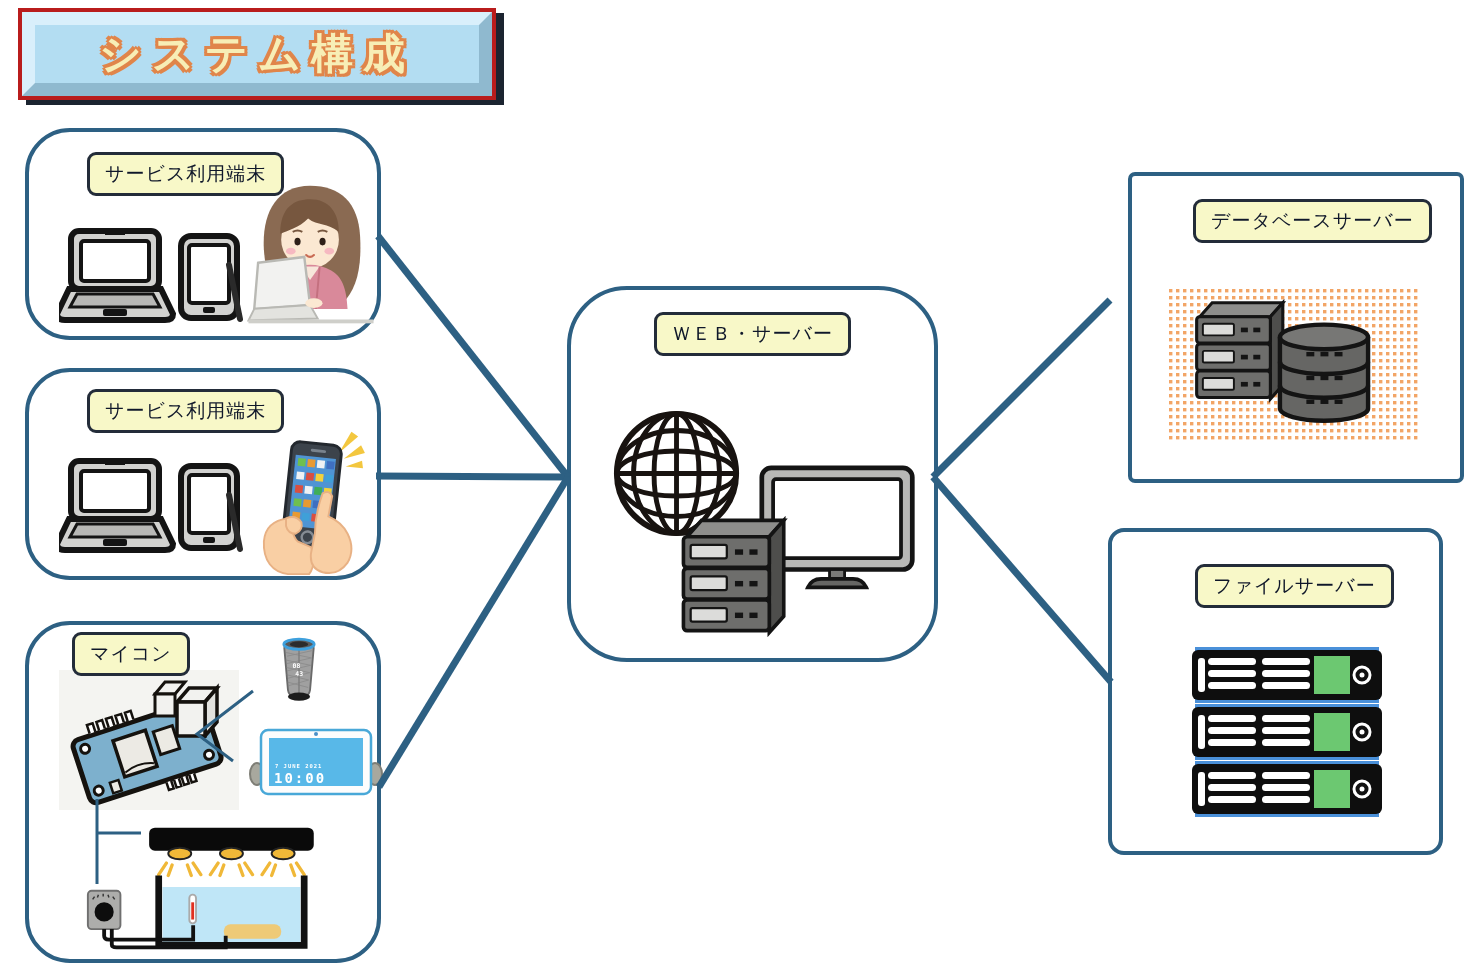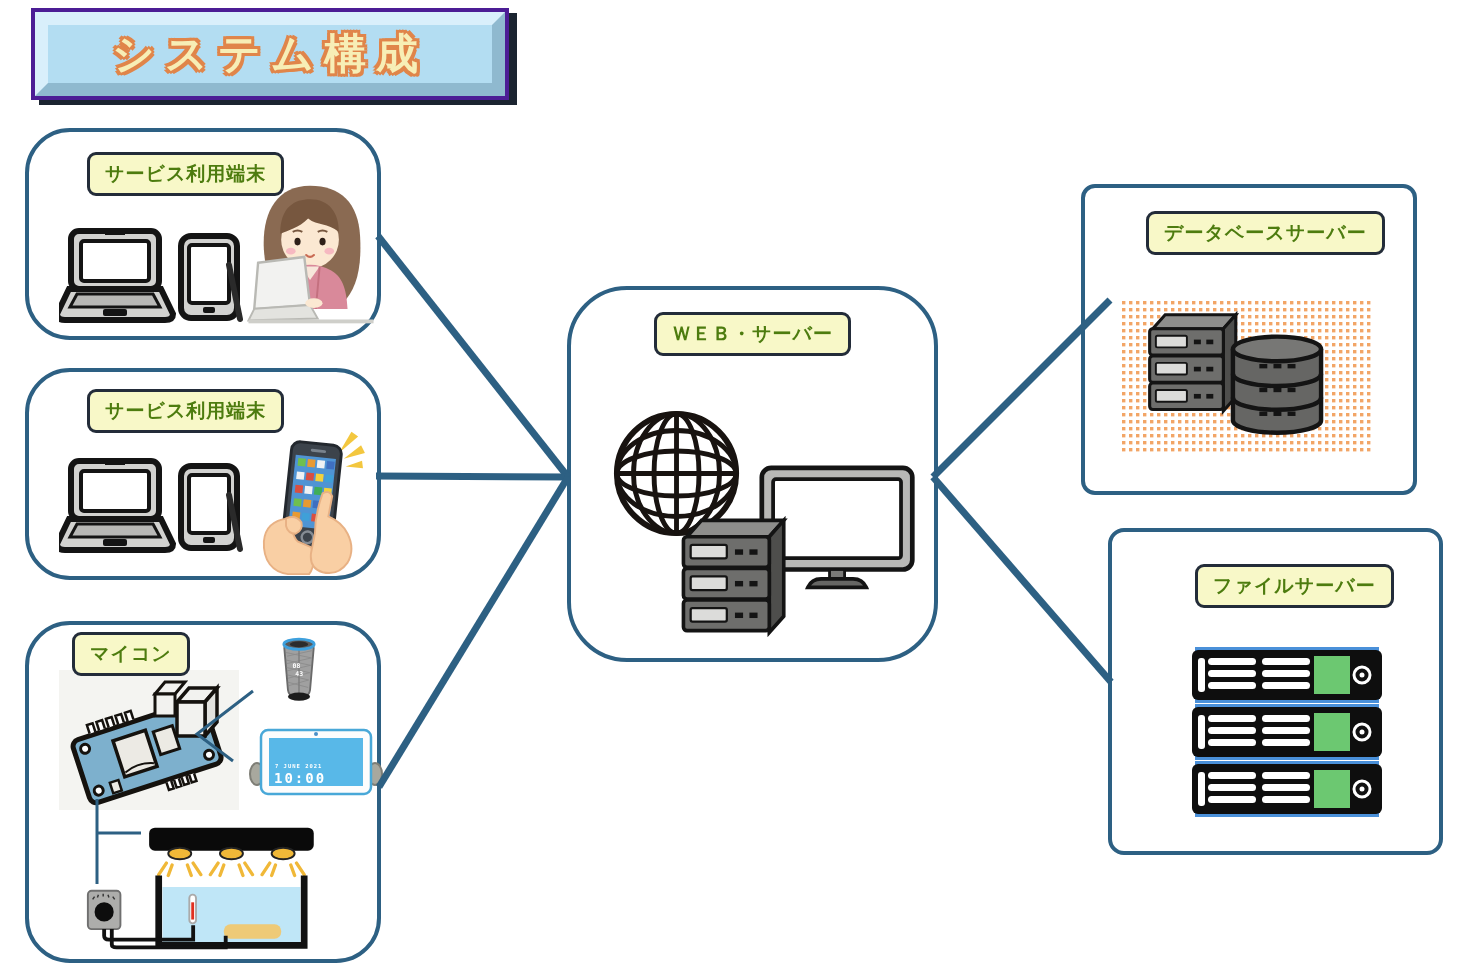--- a/index.html
+++ b/index.html
@@ -2,26 +2,26 @@
 <html><head>
 <meta charset="utf-8">
 <style>
   html,body{margin:0;padding:0;background:#fff;}
   body{font-family:"DejaVu Sans","Liberation Sans",sans-serif;}
   #stage{position:relative;width:1470px;height:978px;background:#fff;overflow:hidden;}
   svg{display:block;}
   .overlay{position:absolute;left:0;top:0;pointer-events:none;z-index:30;}
   .node{position:absolute;background:#fff;border:4px solid #2d6083;z-index:10;}
   .tag{position:absolute;background:#f8f8c8;border:3px solid #232c39;border-radius:9px;
-       font-weight:bold;font-size:19px;color:#4d7c0f;padding:6px 15px;letter-spacing:1px;
+       font-weight:normal;font-size:19px;color:#0f172a;padding:6px 15px;letter-spacing:1px;
        white-space:nowrap;z-index:12;}
   .art{position:absolute;}
   
-  .banner{position:absolute;left:31px;top:8px;width:470px;height:84px;background:#e5e5e5;
-          border:4px solid #4c1d95;box-shadow:8px 5px 0 #1b2430;z-index:10;}
+  .banner{position:absolute;left:18px;top:8px;width:470px;height:84px;background:#e5e5e5;
+          border:4px solid #b91c1c;box-shadow:8px 5px 0 #1b2430;z-index:10;}
   .banner-face{box-sizing:border-box;width:100%;height:100%;
           border:13px solid;border-color:#d9effb #8fb9cf #8fb9cf #d9effb;background:#b3ddf2;
           display:flex;align-items:center;justify-content:center;}
   .banner-text{font-size:42px;font-weight:bold;color:#f7eeb6;letter-spacing:10px;line-height:1;
       text-shadow:-3px -3px 0 #e0854a,3px -3px 0 #e0854a,-3px 3px 0 #e0854a,3px 3px 0 #e0854a,
                   -3px 0 0 #e0854a,3px 0 0 #e0854a,0 -3px 0 #e0854a,0 3px 0 #e0854a;}
   .led{font-family:"DejaVu Sans Mono","Liberation Mono",monospace;font-weight:bold;}
 </style>
 </head>
 <body>
@@ -229,21 +229,21 @@
       <rect x="3" y="3" width="160" height="108" rx="10" fill="#b8b8b6" stroke="#141414" stroke-width="5"></rect>
       <rect x="15" y="15" width="136" height="84" rx="3" fill="#ffffff" stroke="#141414" stroke-width="4"></rect>
       <rect x="75" y="111" width="16" height="10" fill="#7a7a78" stroke="#141414" stroke-width="3"></rect>
       <path d="M52 130 Q56 121 66 121 L100 121 Q110 121 114 130 Z" fill="#666664" stroke="#141414" stroke-width="4"></path>
     </svg>
     <svg class="art" style="left:107px;top:225px;" width="113" height="122">
         <use href="#sym-stack"></use>
       </svg>
   </div>
 
-  <div class="node" style="left:1081px;top:172px;width:328px;height:303px;border-radius:14px;margin-top:12px;">
+  <div class="node" style="left:1128px;top:172px;width:328px;height:303px;border-radius:7px;">
     <div class="tag" style="left:61px;top:23px;">データベースサーバー</div>
     <svg class="art" style="left:36px;top:112px;" width="252" height="152" viewBox="0 0 252 152">
       <defs>
           <pattern id="odots" width="7" height="7" patternUnits="userSpaceOnUse">
             <rect x="1" y="1" width="3.4" height="3.4" fill="#f2a566"></rect>
           </pattern>
         </defs>
       <rect x="0" y="0" width="252" height="152" fill="#ffffff"></rect>
       <rect x="0" y="0" width="252" height="152" fill="url(#odots)"></rect>
     </svg>

